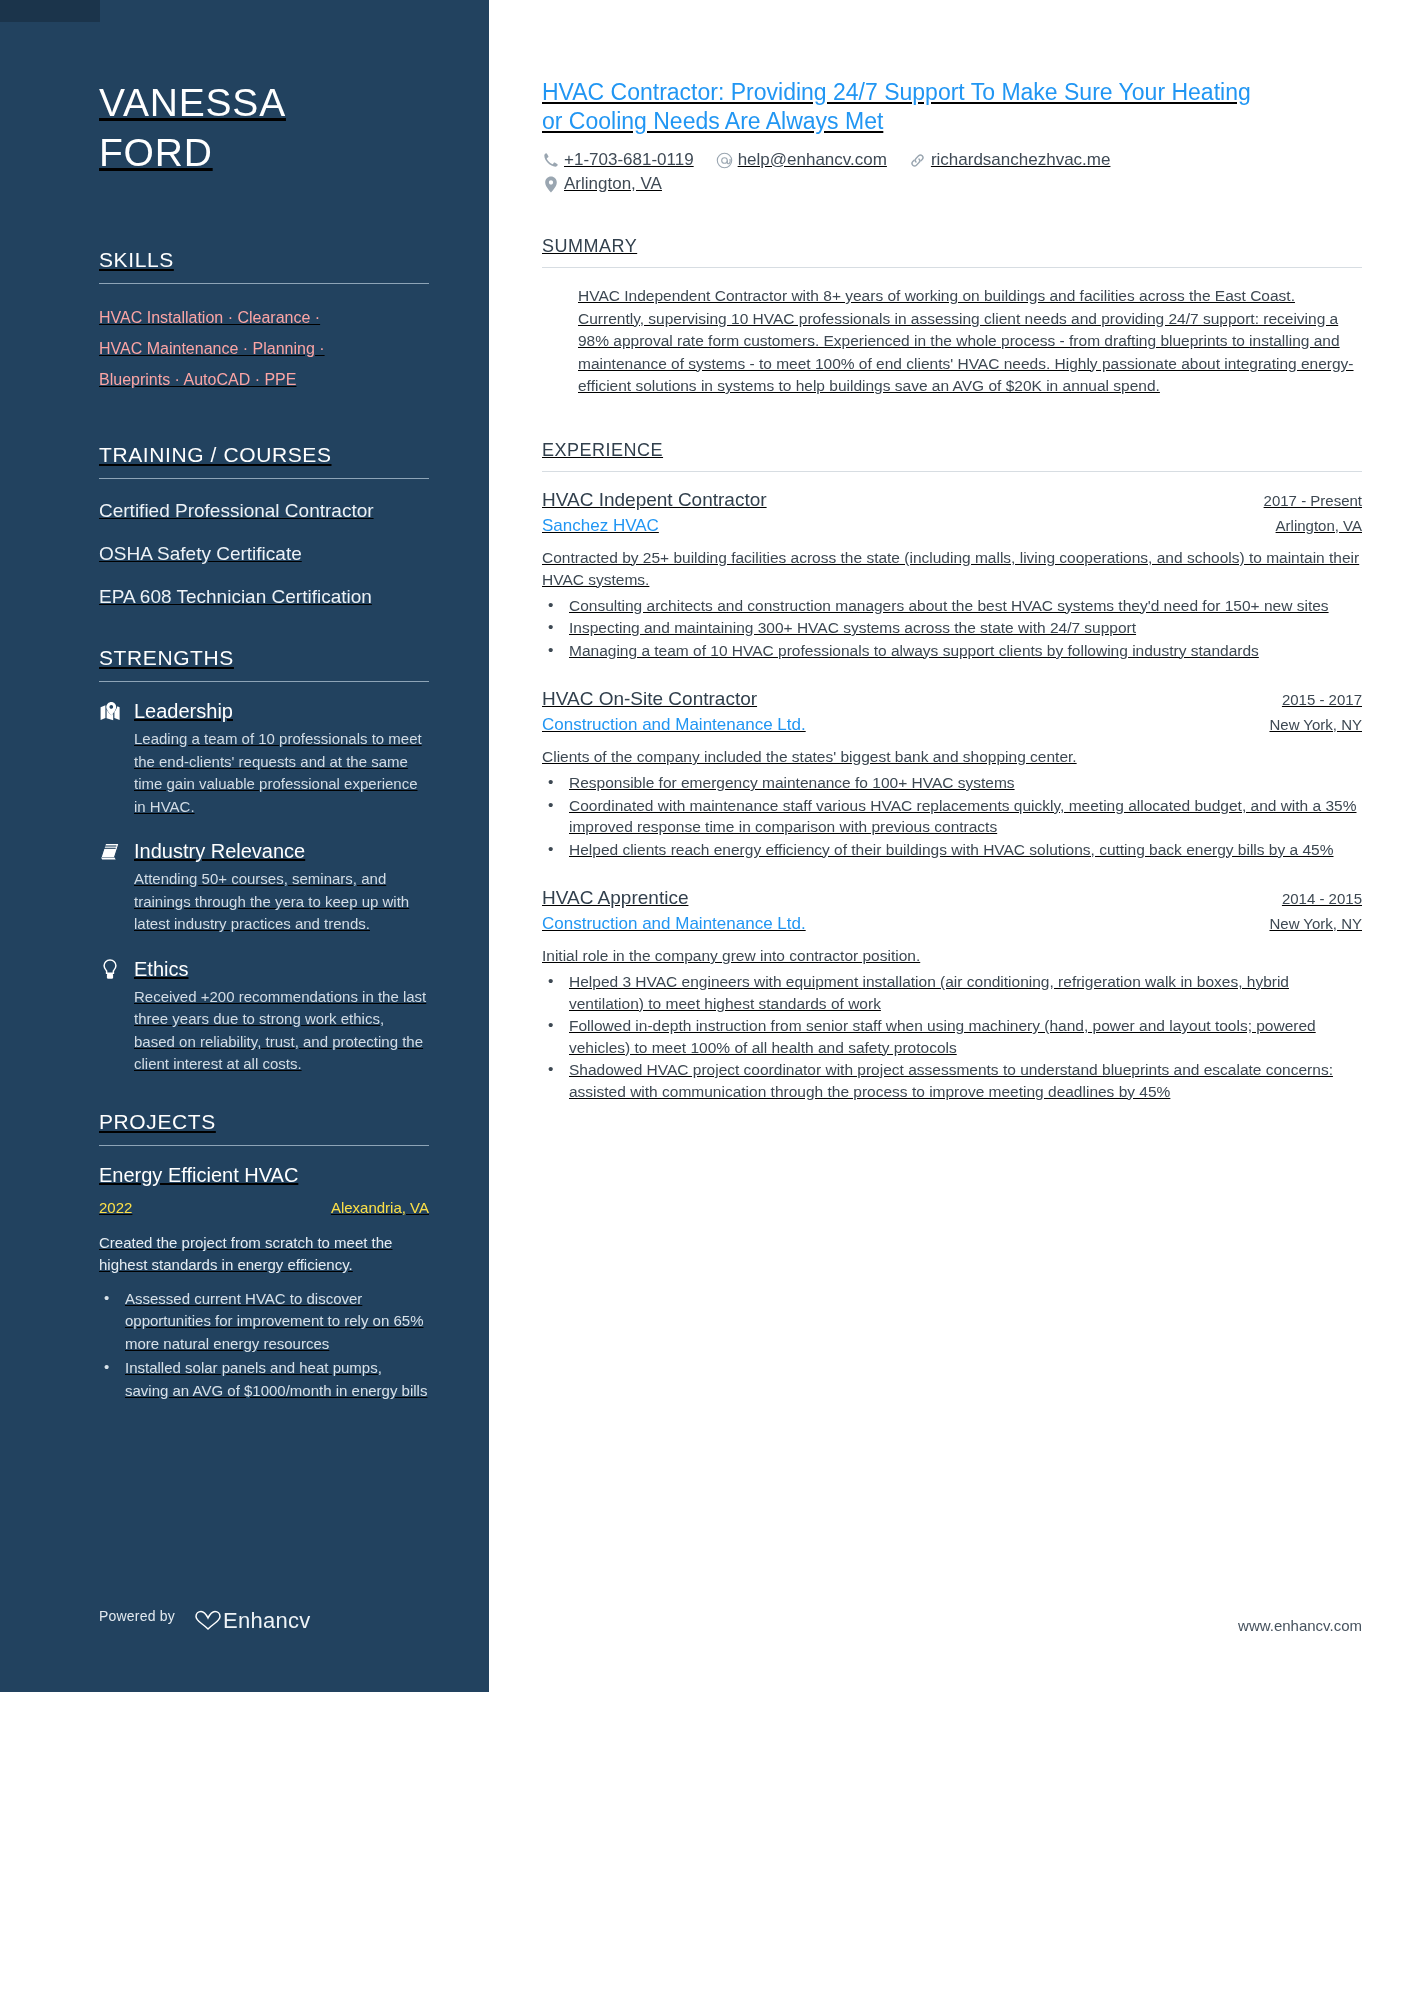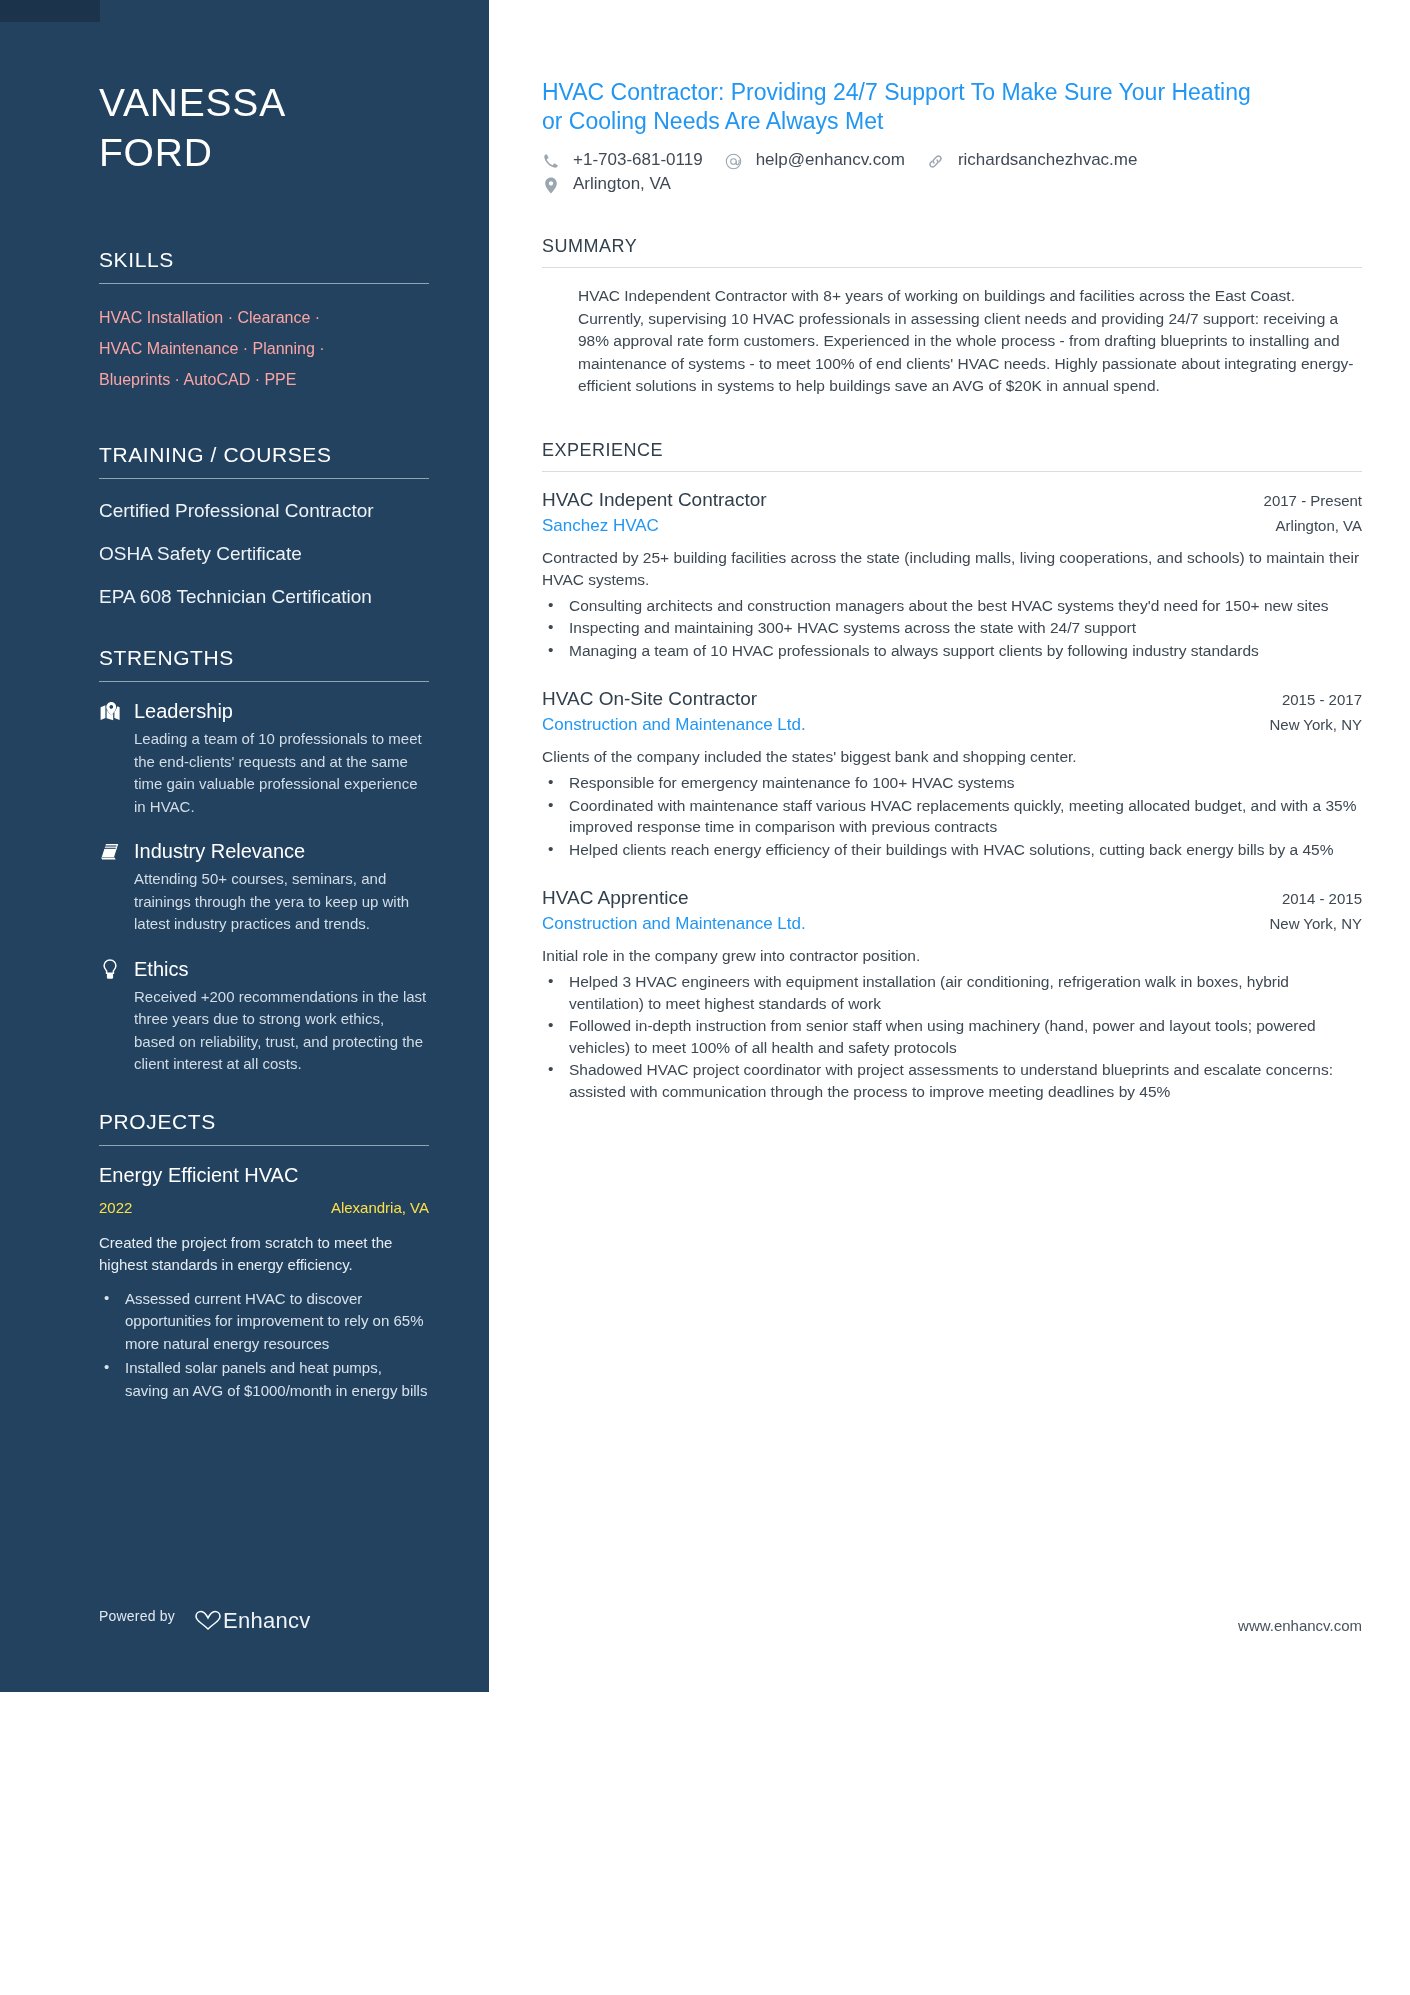--- a/index.html
+++ b/index.html
@@ -11,20 +11,21 @@
     font-family: "Liberation Sans", sans-serif;
     position: relative;
     overflow: hidden;
   }
 
   .page {
     display: flex;
     width: 1410px;
     height: 1692px;
     position: relative;
+    text-decoration: underline;
   }
 
   
   .sidebar {
     width: 489px;
     background: #22425f;
     position: relative;
     flex: 0 0 489px;
     padding: 0;
   }
@@ -193,22 +194,22 @@
 
   .contact-row {
     display: flex;
     flex-wrap: wrap;
     align-items: center;
     gap: 6px 22px;
     margin-bottom: 4px;
   }
   .contact-item {
     display: flex;
-    align-items: flex-end;
-    gap: 13px;
+    align-items: center;
+    gap: 4px;
     font-size: 17px;
     color: #3f4a55;
   }
   .contact-icon {
     width: 18px;
     height: 18px;
     flex: 0 0 18px;
     display: flex;
     align-items: center;
     justify-content: center;

